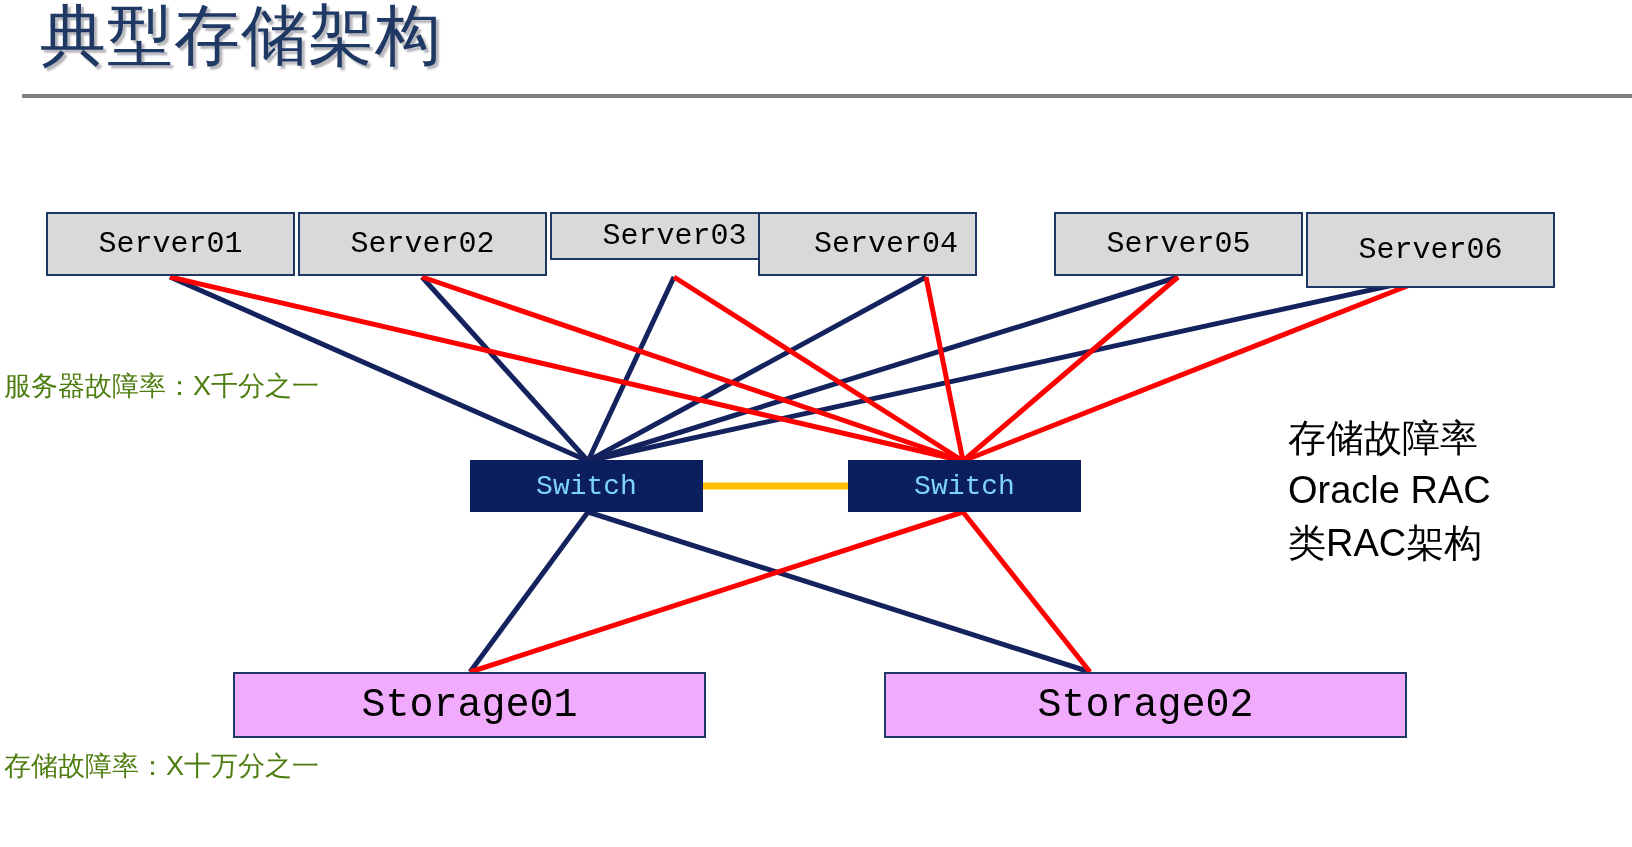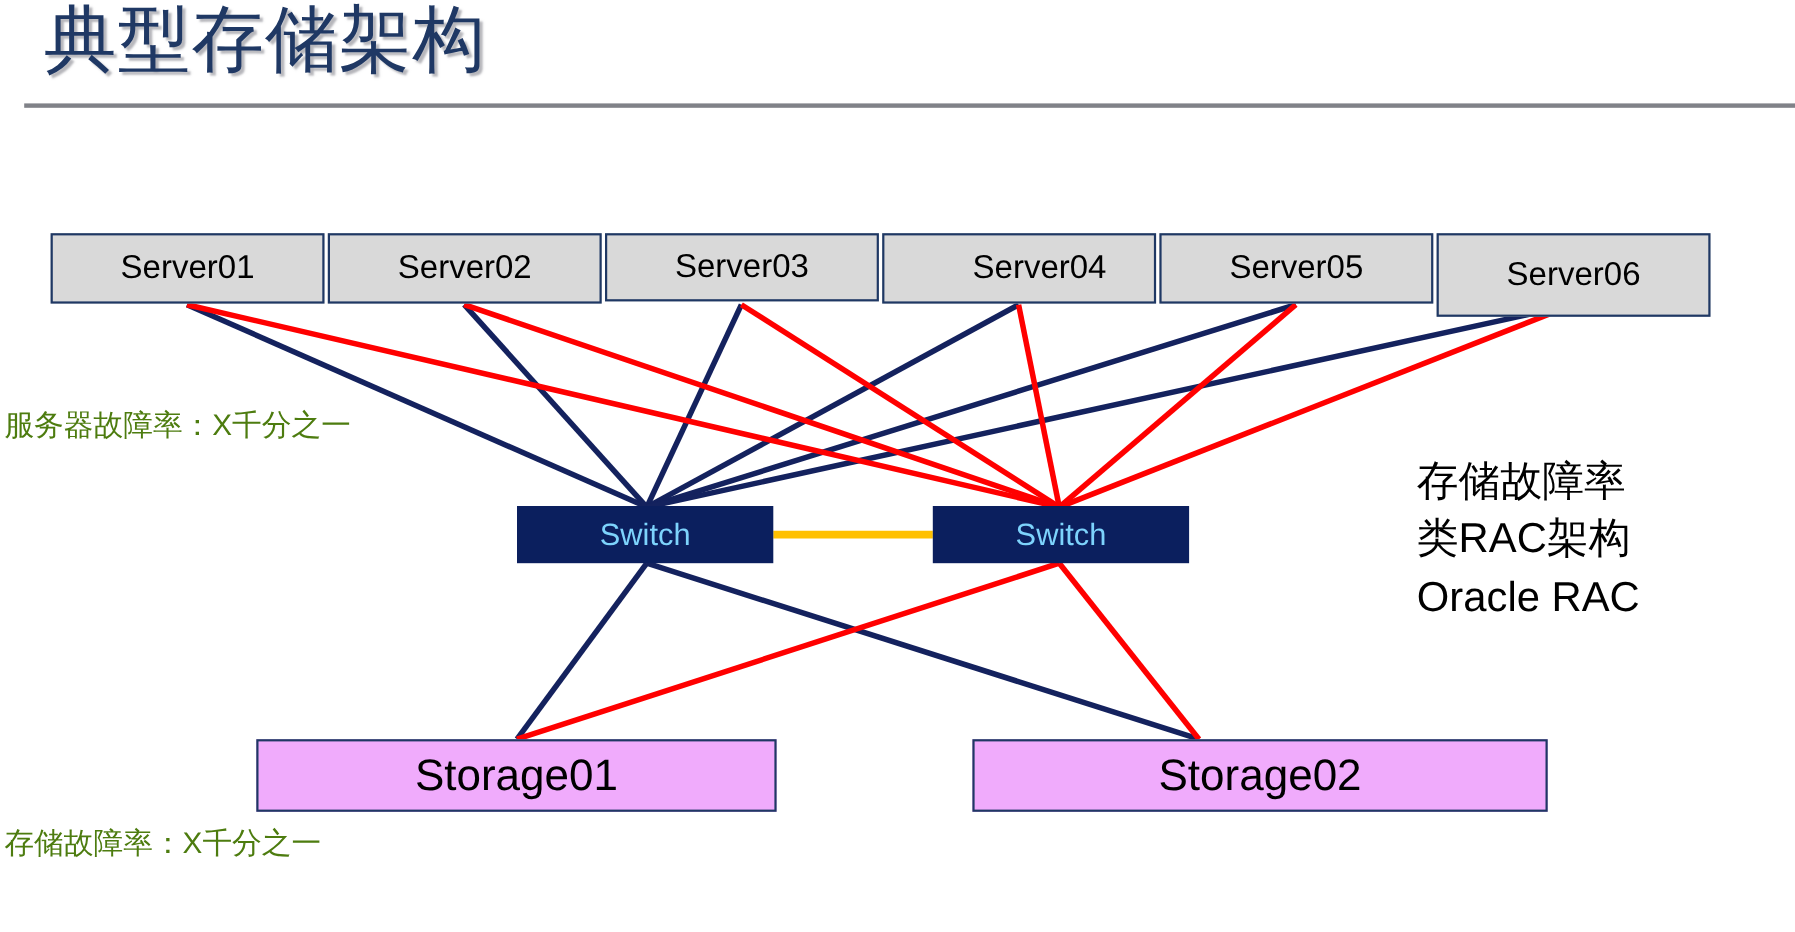--- a/index.html
+++ b/index.html
@@ -48,20 +48,21 @@
   }
 
   
   .node {
     position: absolute;
     box-sizing: border-box;
     display: flex;
     align-items: center;
     justify-content: center;
     text-align: left;
+    font-family: Liberation Mono, monospace;
   }
   .node.server {
     background: #D9D9D9;
     border: 2px solid #1F3864;
     color: #000000;
     font-size: 30px;
     height: 64px;
   }
   .node.storage {
     background: #f0abfc;
@@ -133,24 +134,24 @@
     </g>
 </svg>
 
 <div id="node-layer">
     <div class="node server" style="left: 46px; top: 212px; width: 249px; height: 64px;">
       <span>Server01</span>
     </div>
     <div class="node server" style="left: 298px; top: 212px; width: 249px; height: 64px;">
       <span>Server02</span>
     </div>
-    <div class="node server" style="left: 550px; top: 212px; width: 249px; height: 62px;">
+    <div class="node server" style="left: 550px; top: 212px; width: 249px; height: 48px;">
       <span>Server03</span>
     </div>
-    <div class="node server" style="left: 802px; top: 212px; width: 249px; height: 64px; padding-left: 37px;">
+    <div class="node server" style="left: 758px; top: 212px; width: 219px; height: 64px; padding-left: 37px;">
       <span>Server04</span>
     </div>
     <div class="node server" style="left: 1054px; top: 212px; width: 249px; height: 64px;">
       <span>Server05</span>
     </div>
     <div class="node server" style="left: 1306px; top: 212px; width: 249px; height: 76px;">
       <span>Server06</span>
     </div>
     <div class="node switch" style="left: 470px; top: 460px; width: 233px; height: 52px;">
       <span>Switch</span>
@@ -161,19 +162,19 @@
     <div class="node storage" style="left: 233px; top: 672px; width: 473px; height: 66px;">
       <span>Storage01</span>
     </div>
     <div class="node storage" style="left: 884px; top: 672px; width: 523px; height: 66px;">
       <span>Storage02</span>
     </div>
   </div>
 
 <div class="annotation" id="note-server">服务器故障率：X千分之一</div>
 
-<div class="annotation" id="note-storage">存储故障率：X千分之一</div>
+<div class="annotation" id="note-storage">存储故障率：X十万分之一</div>
 
 <div id="cluster-note">
   <div>存储故障率</div>
+  <div>Oracle RAC</div>
   <div>类RAC架构</div>
-  <div>Oracle RAC</div>
 </div>
 
 </body></html>

